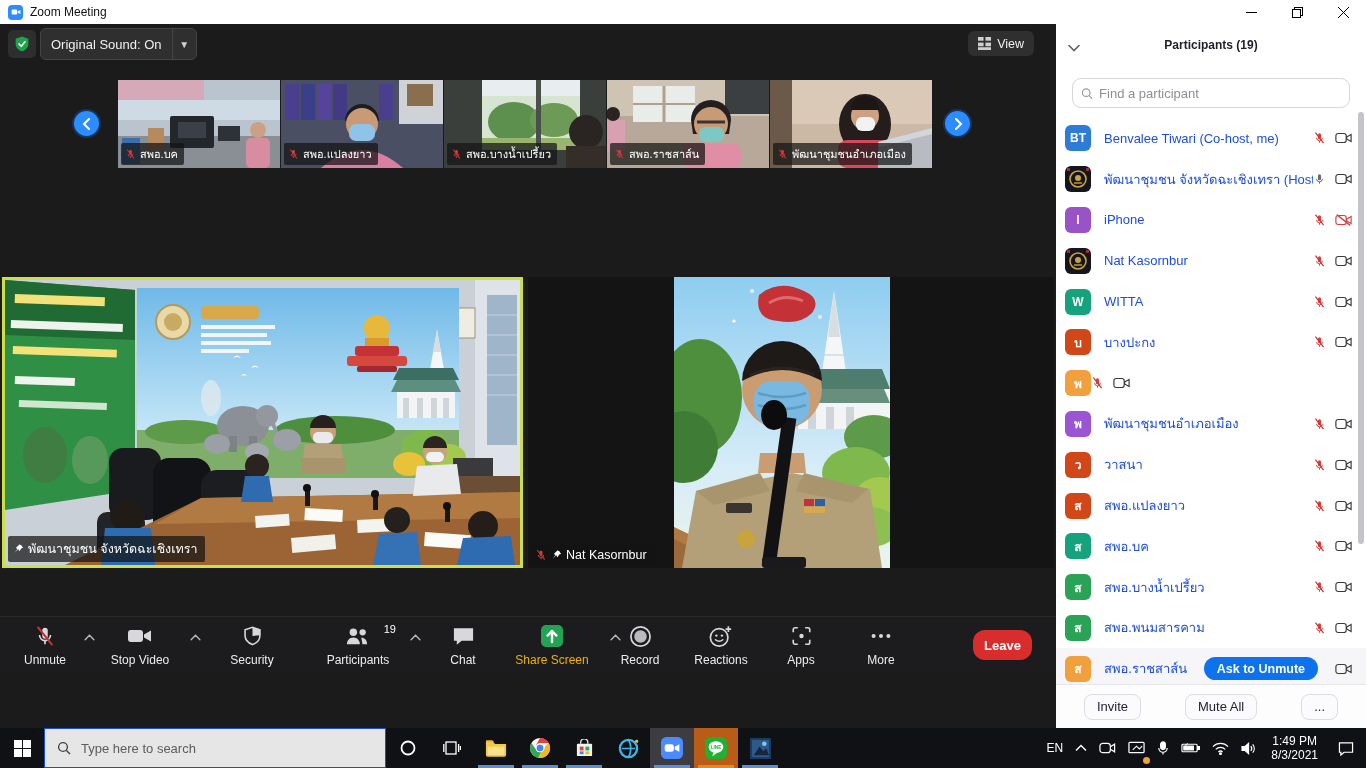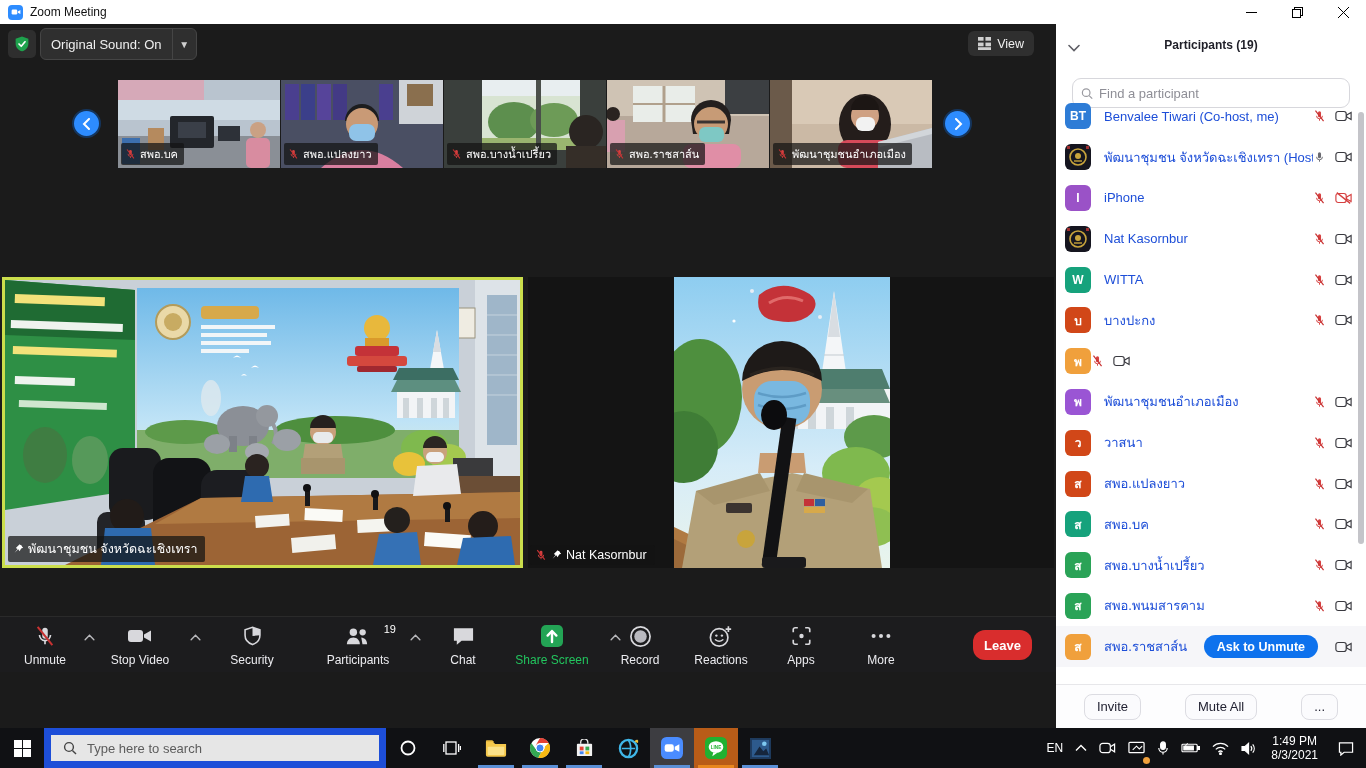--- a/index.html
+++ b/index.html
@@ -37,48 +37,48 @@
   .stage { position:absolute; left:0; top:253px; width:100%; height:291px; }
   .video-left { position:absolute; left:2px; top:0; width:521px; height:291px; border:3px solid #cbde4c; background:#000; overflow:hidden; }
   .video-right-cell { position:absolute; left:528px; top:0; width:526px; height:291px; background:#141414; overflow:hidden; }
   .video-right-content { position:absolute; left:146px; top:0; width:216px; height:291px; background:#000; }
   .stage .name-chip { font-size:12.5px; padding:3px 8px 3px 5px; }
 
   
   .controlbar { position:absolute; left:0; bottom:56px; width:1056px; height:56px; background:#1c1c1e; border-top:1px solid #2a2a2a; }
   .ctl { position:absolute; top:4px; height:48px; display:flex; flex-direction:column; align-items:center; justify-content:space-between; padding:3px 0 2px; cursor:pointer; }
   .ctl .lab { font-size:12px; color:#ececf0; white-space:nowrap; }
-  .ctl .lab.green { color:#22c55e; }
+  .ctl .lab.green { color:#eab308; }
   .ctl-chevron { position:absolute; top:10px; color:#b9b9bd; }
   .badge19 { position:absolute; font-size:11px; color:#fff;margin-left:44px; }
   .leave-btn { position:absolute; right:24px; top:13px; width:59px; height:30px; background:#d92d2d; color:#fff; border:none; border-radius:12px; font-size:13px; font-weight:bold; cursor:pointer; }
 
   
   .panel { position:absolute; left:1056px; top:24px; width:310px; height:704px; background:#fff; }
   .panel-header { position:absolute; left:0; top:0; width:100%; height:42px; display:flex; align-items:center; }
   .panel-collapse { position:absolute; left:12px; top:14px; cursor:pointer; }
   .panel-title { width:100%; text-align:center; font-size:12px; font-weight:bold; color:#1f1f28; }
   .search-wrap { position:absolute; left:16px; top:54px; width:278px; height:30px; border:1px solid #d7d7dc; border-radius:9px; display:flex; align-items:center; padding:0 8px; gap:6px; background:#fff; }
   .search-wrap input { border:none; outline:none; width:100%; font-size:13px; color:#333; font-family:inherit; background:transparent; }
   .search-wrap input::placeholder { color:#8e8e96; }
-  .plist { position:absolute; left:0; top:72px; width:100%; }
+  .plist { position:absolute; left:0; top:94px; width:100%; }
   .prow { position:relative; width:100%; height:40.8px; display:flex; align-items:center; padding-left:9px; cursor:pointer; }
   .prow.hover { background:#f6f6f9; }
   .pavatar { width:26px; height:26px; border-radius:6px; flex:0 0 26px; display:flex; align-items:center; justify-content:center; color:#fff; font-size:12px; font-weight:bold; }
   .pname { margin-left:13px; font-size:13px; color:#1d4ed8; white-space:nowrap; overflow:hidden; flex:1; }
   .picons { display:flex; align-items:center; gap:9px; margin-right:14px; }
   .ask-btn { background:#0e72ed; color:#fff; font-weight:bold; font-size:12.5px; border:none; border-radius:12px; height:23px; padding:0 13px; margin-right:8px; cursor:pointer; }
   .pscrollbar { position:absolute; right:2px; top:88px; width:6px; height:432px; border-radius:3px; background:#c4c4c9; }
   .panel-footer { position:absolute; left:0; bottom:0; width:100%; height:44px; border-top:1px solid #e7e7ea; display:flex; align-items:center; justify-content:center; gap:44px; background:#fdfdfe; }
   .pf-btn { height:26px; padding:0 12px; background:#fbfbfd; border:1px solid #dcdce2; border-radius:8px; font-size:13px; color:#232333; cursor:pointer; font-family:inherit; }
 
   
   .taskbar { position:absolute; left:0; top:728px; width:1366px; height:40px; background:#101114; display:flex; align-items:stretch; }
   .tb-slot { position:relative; width:44px; display:flex; align-items:center; justify-content:center; cursor:pointer; }
-  .tb-search { position:relative; width:342px; background:#e6e6e6; border:7px solid #1d4ed8; display:flex; align-items:center; gap:10px; padding-left:12px; cursor:text; }
+  .tb-search { position:relative; width:342px; background:#e6e6e6; border:1px solid #1d4ed8; display:flex; align-items:center; gap:10px; padding-left:12px; cursor:text; }
   .tb-search span { font-size:13px; color:#5c5c5c; }
   .app-slot { position:relative; width:44px; display:flex; align-items:center; justify-content:center; cursor:pointer; }
   .app-slot.active { background:#3d3d41; }
   .app-slot.attention { background:#b85c18; }
   .underline { position:absolute; left:4px; right:4px; bottom:0; height:3px; background:#5a8fd6; }
   .underline.orange { background:#e8871e; }
   .tray { position:absolute; right:0; top:0; height:40px; display:flex; align-items:center; }
   .tray-item { display:flex; align-items:center; justify-content:center; padding:0 6px; height:100%; cursor:pointer; color:#fff; }
   .tray-lang { font-size:12px; color:#fff; }
   .tray-clock { text-align:center; color:#fff; font-size:12px; line-height:14px; padding:0 8px; cursor:pointer; }

